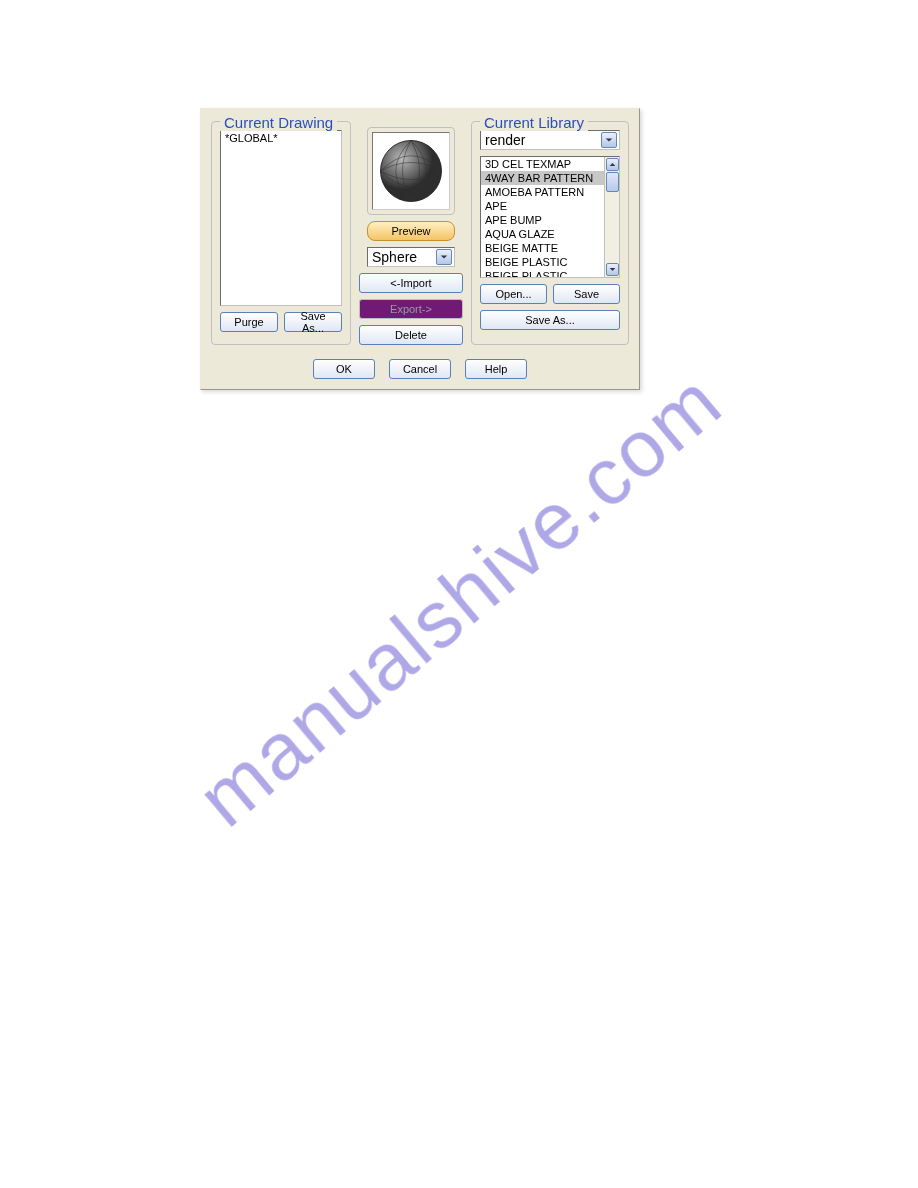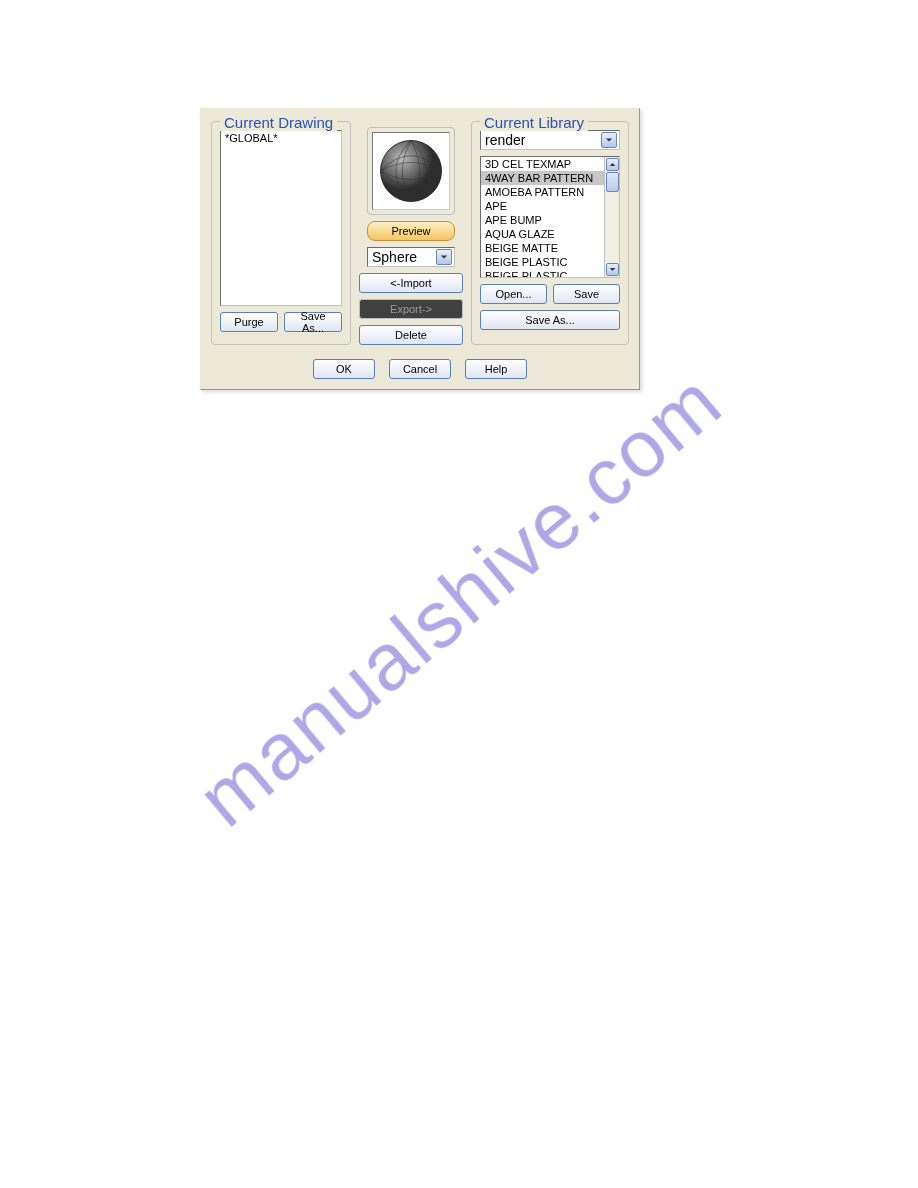--- a/index.html
+++ b/index.html
@@ -97,21 +97,21 @@
     background: linear-gradient(180deg,#fefefe,#e0e7f4);
     border: 1px solid #5a7fbb;
     border-radius: 3px;
     height: 20px;
     font-size: 11px;
     padding: 0 8px;
     cursor: pointer;
     display:inline-flex; align-items:center; justify-content:center;
   }
   .btn.full { width: 100%; }
-  .btn.disabled { color:#9b9b9b; border-color:#bdbdbd; background:#404040; cursor:default;}
+  .btn.disabled { color:#9b9b9b; border-color:#bdbdbd; background:#701a75; cursor:default;}
   .btn.orange { background: linear-gradient(180deg,#ffefc2,#f4c565); border-color:#c79030;}
   .row-btns { display:flex; gap:6px; margin-top:6px;justify-content:space-between; }
   .row-btns .btn { flex:1;}
   .select {
     display:flex; align-items:center;
     background:#fff; border:1px inset #c0c0c0; height:20px;
     font-size:14px; padding:0 2px 0 4px;
   }
   .select .arrow {
     width:16px; height:16px;

